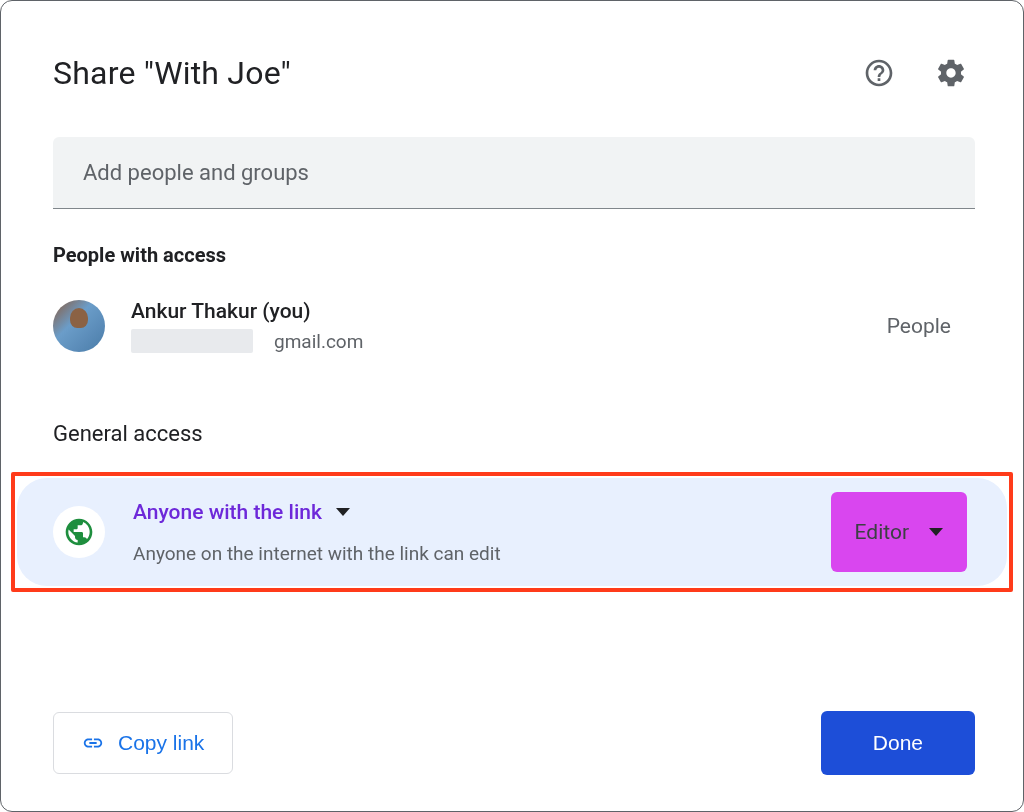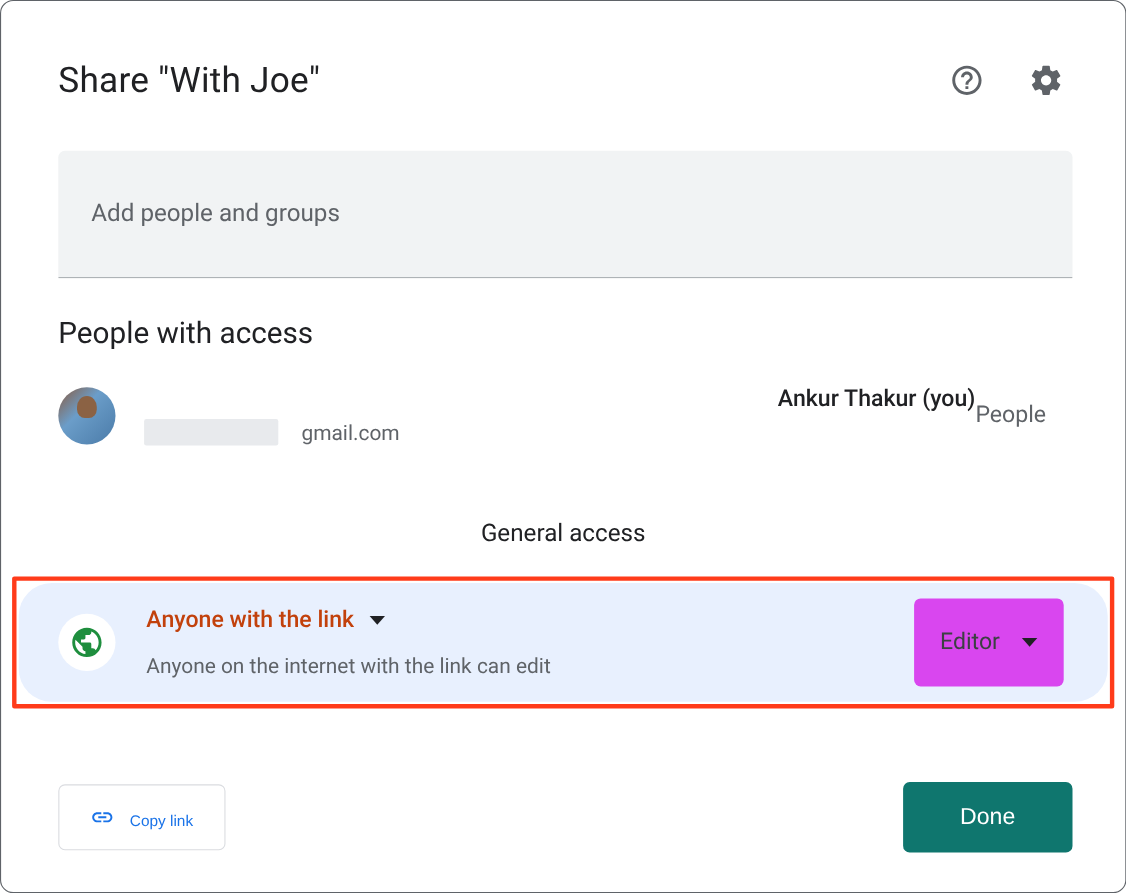--- a/index.html
+++ b/index.html
@@ -57,47 +57,46 @@
     }
     
     .icon-button svg {
       width: 32px;
       height: 32px;
       fill: #5f6368;
     }
     
     .search-field {
       margin: 24px 48px 0 52px;
-      height: 116px;
+      height: 72px;
       background: #f1f3f4;
       border: none;
       border-bottom: 1px solid #80868b;
       border-radius: 6px 6px 0 0;
       display: flex;
       align-items: center;
       padding: 0 30px;
     }
     
     .search-placeholder {
       color: #5f6368;
       font-size: 22px;
     }
     
     .section-header {
-      font-size: 27px;
-      font-weight: 400;
+      font-size: 20px;
+      font-weight: 700;
       color: #202124;
       padding: 34px 52px 20px 52px;
     }
     
     .person-row {
       display: flex;
       align-items: center;
       padding: 12px 52px;
-      text-align: right;
     }
     
     .avatar {
       width: 52px;
       height: 52px;
       border-radius: 50%;
       background: linear-gradient(135deg, #8b5a3c 0%, #6b9dc9 40%, #4a7ba8 100%);
       position: relative;
       overflow: hidden;
       flex-shrink: 0;
@@ -148,21 +147,20 @@
       font-size: 21px;
       color: #5f6368;
       margin-right: 20px;
     }
     
     .general-access-header {
       font-size: 22px;
       font-weight: 400;
       color: #202124;
       padding: 56px 52px 20px 52px;
-      text-align: center;
     }
     
     .highlighted-section {
       margin: 6px 10px;
       border: 4px solid #ff3b1a;
       border-radius: 2px;
       padding: 2px 0;
     }
     
     .access-row {
@@ -199,21 +197,21 @@
     
     .access-dropdown {
       display: flex;
       align-items: center;
       gap: 14px;
       cursor: pointer;
     }
     
     .access-title {
       font-size: 21px;
-      color: #c2410c;
+      color: #6d28d9;
       font-weight: 500;
     }
     
     .dropdown-arrow {
       width: 0;
       height: 0;
       border-left: 7px solid transparent;
       border-right: 7px solid transparent;
       border-top: 8px solid #202124;
     }
@@ -245,40 +243,40 @@
       bottom: 36px;
       left: 52px;
       right: 48px;
       display: flex;
       justify-content: space-between;
       align-items: center;
     }
     
     .copy-link-btn {
       display: flex;
-      align-items: flex-end;
+      align-items: center;
       gap: 14px;
       border: 1px solid #dadce0;
       border-radius: 6px;
       padding: 18px 28px;
       cursor: pointer;
-      font-size: 14px;
+      font-size: 21px;
       color: #1a73e8;
       font-weight: 500;
       background: #fff;
     }
     
     .copy-link-btn svg {
       width: 22px;
       height: 22px;
       fill: #1a73e8;
     }
     
     .done-btn {
-      background: #0f766e;
+      background: #1d4ed8;
       color: #fff;
       border: none;
       border-radius: 6px;
       padding: 20px 52px;
       font-size: 21px;
       font-weight: 500;
       cursor: pointer;
     }
   </style>
 </head>

